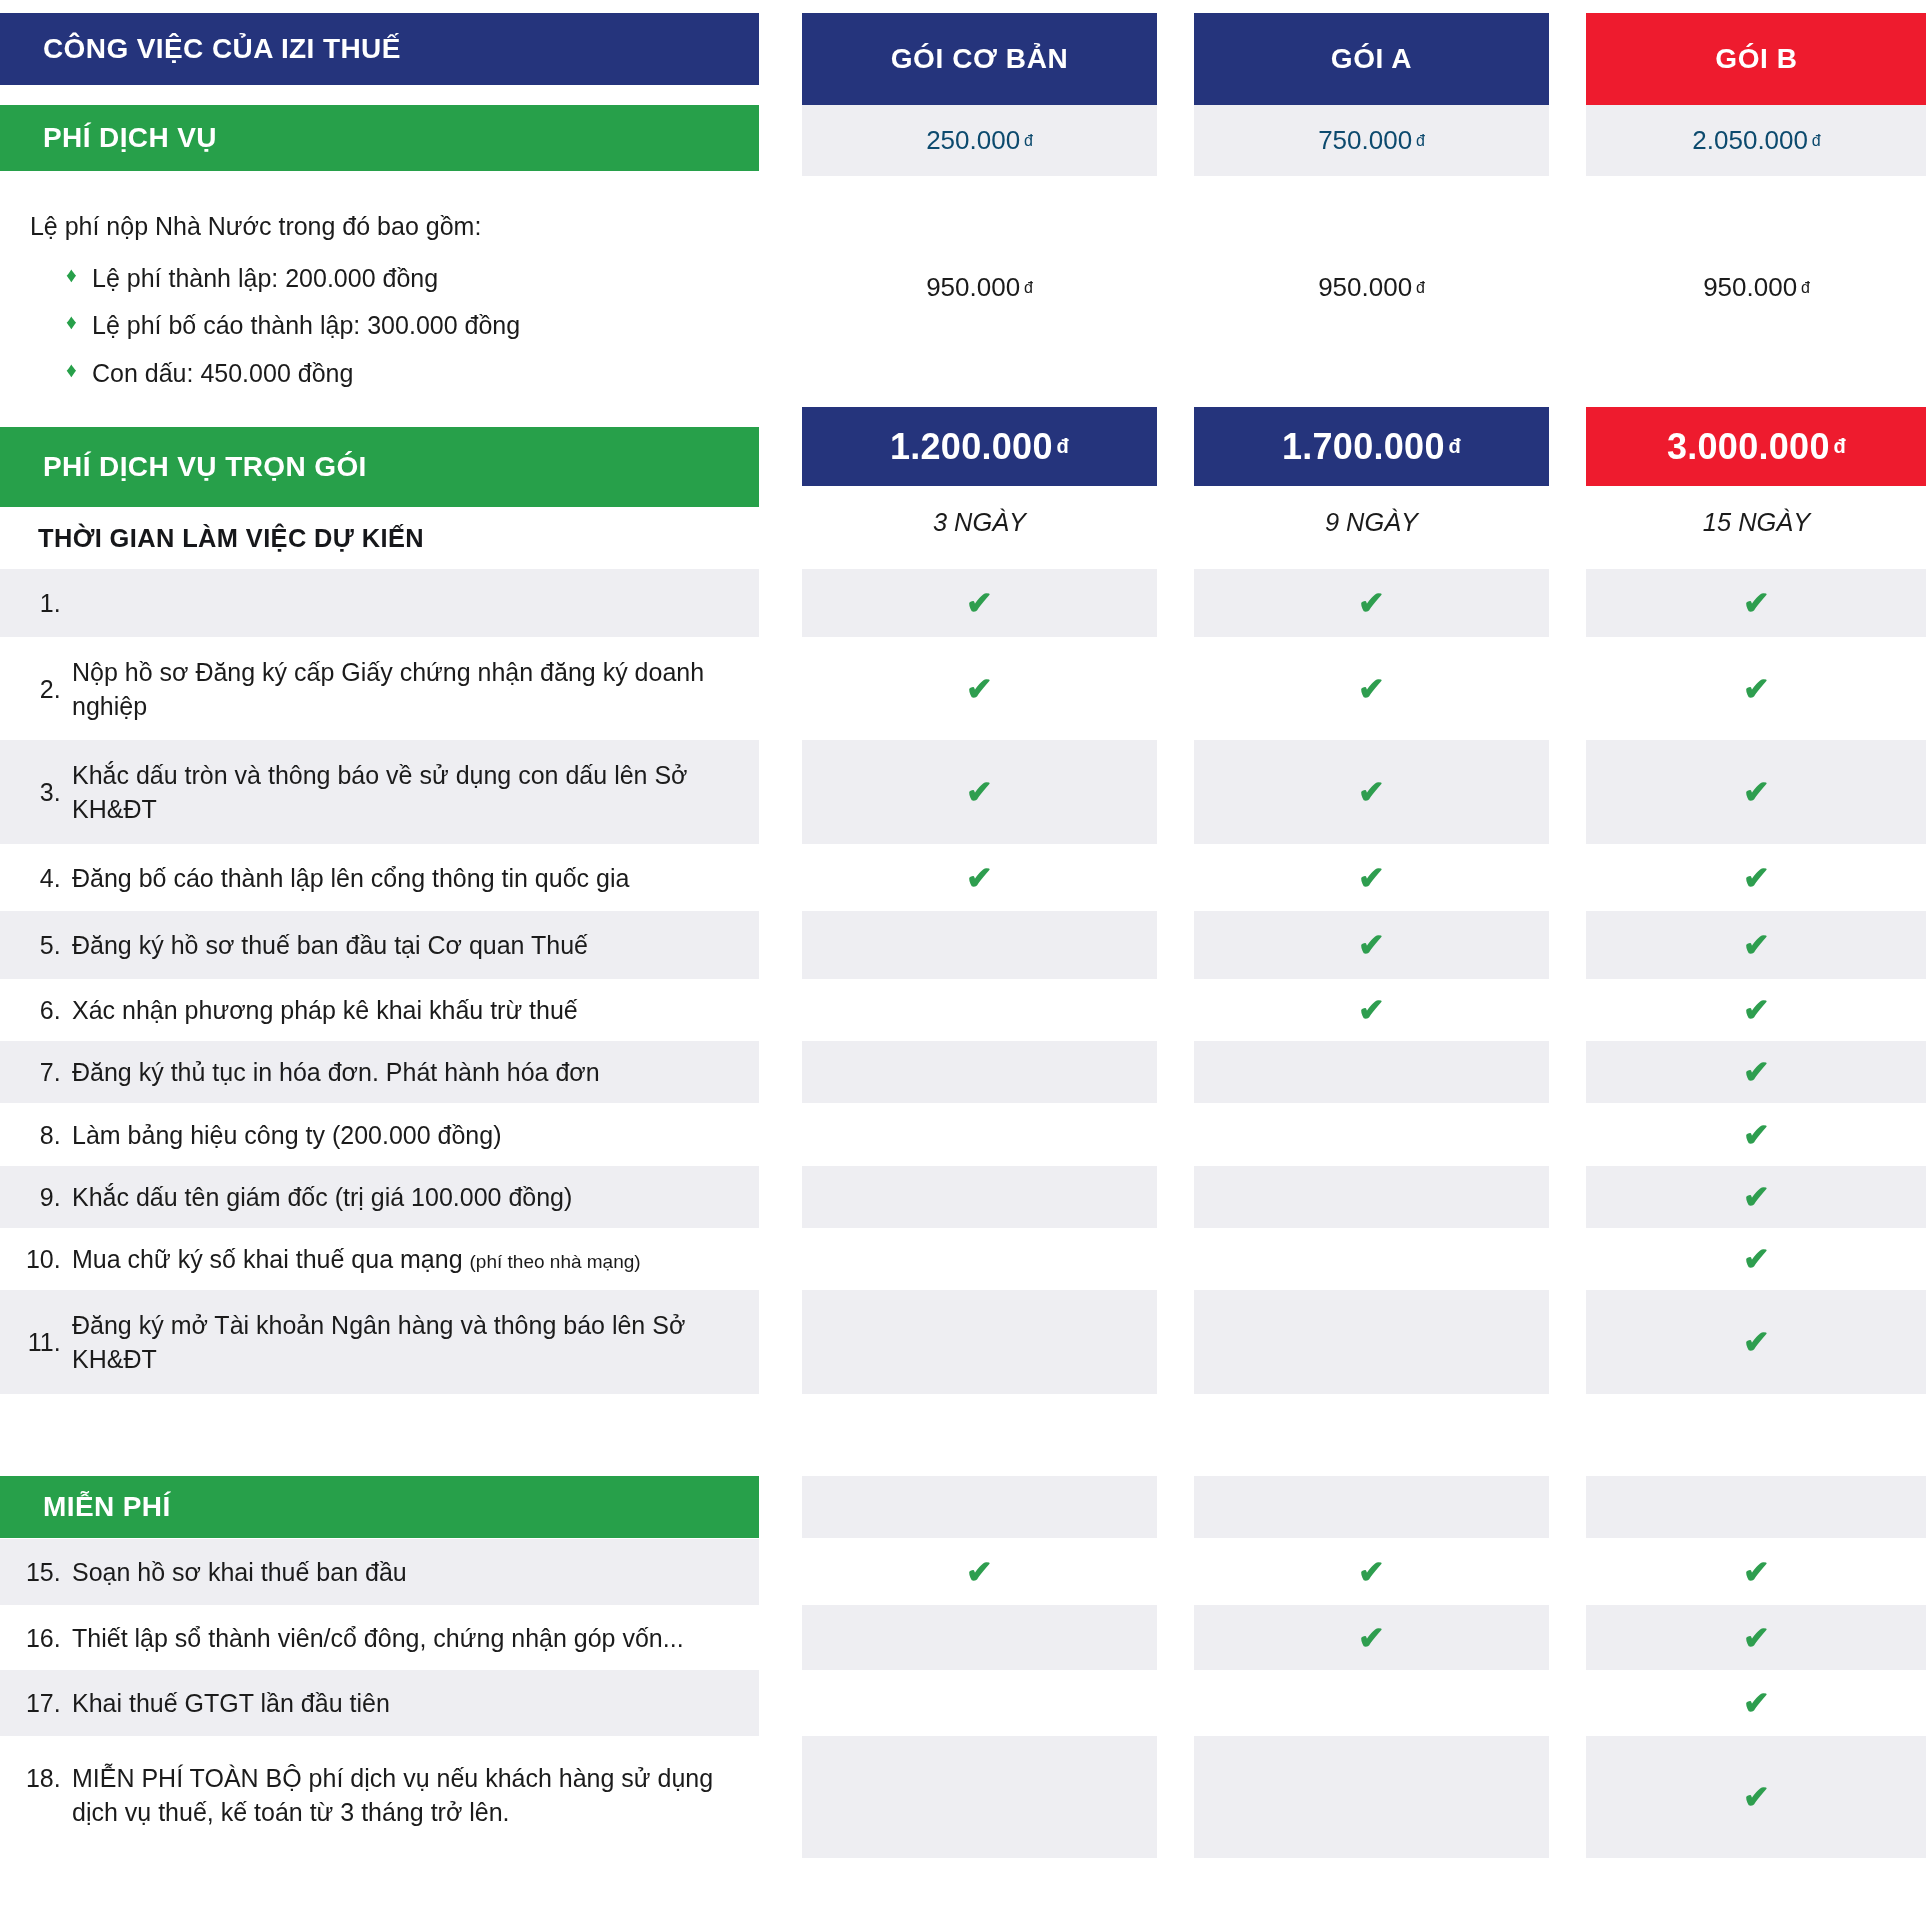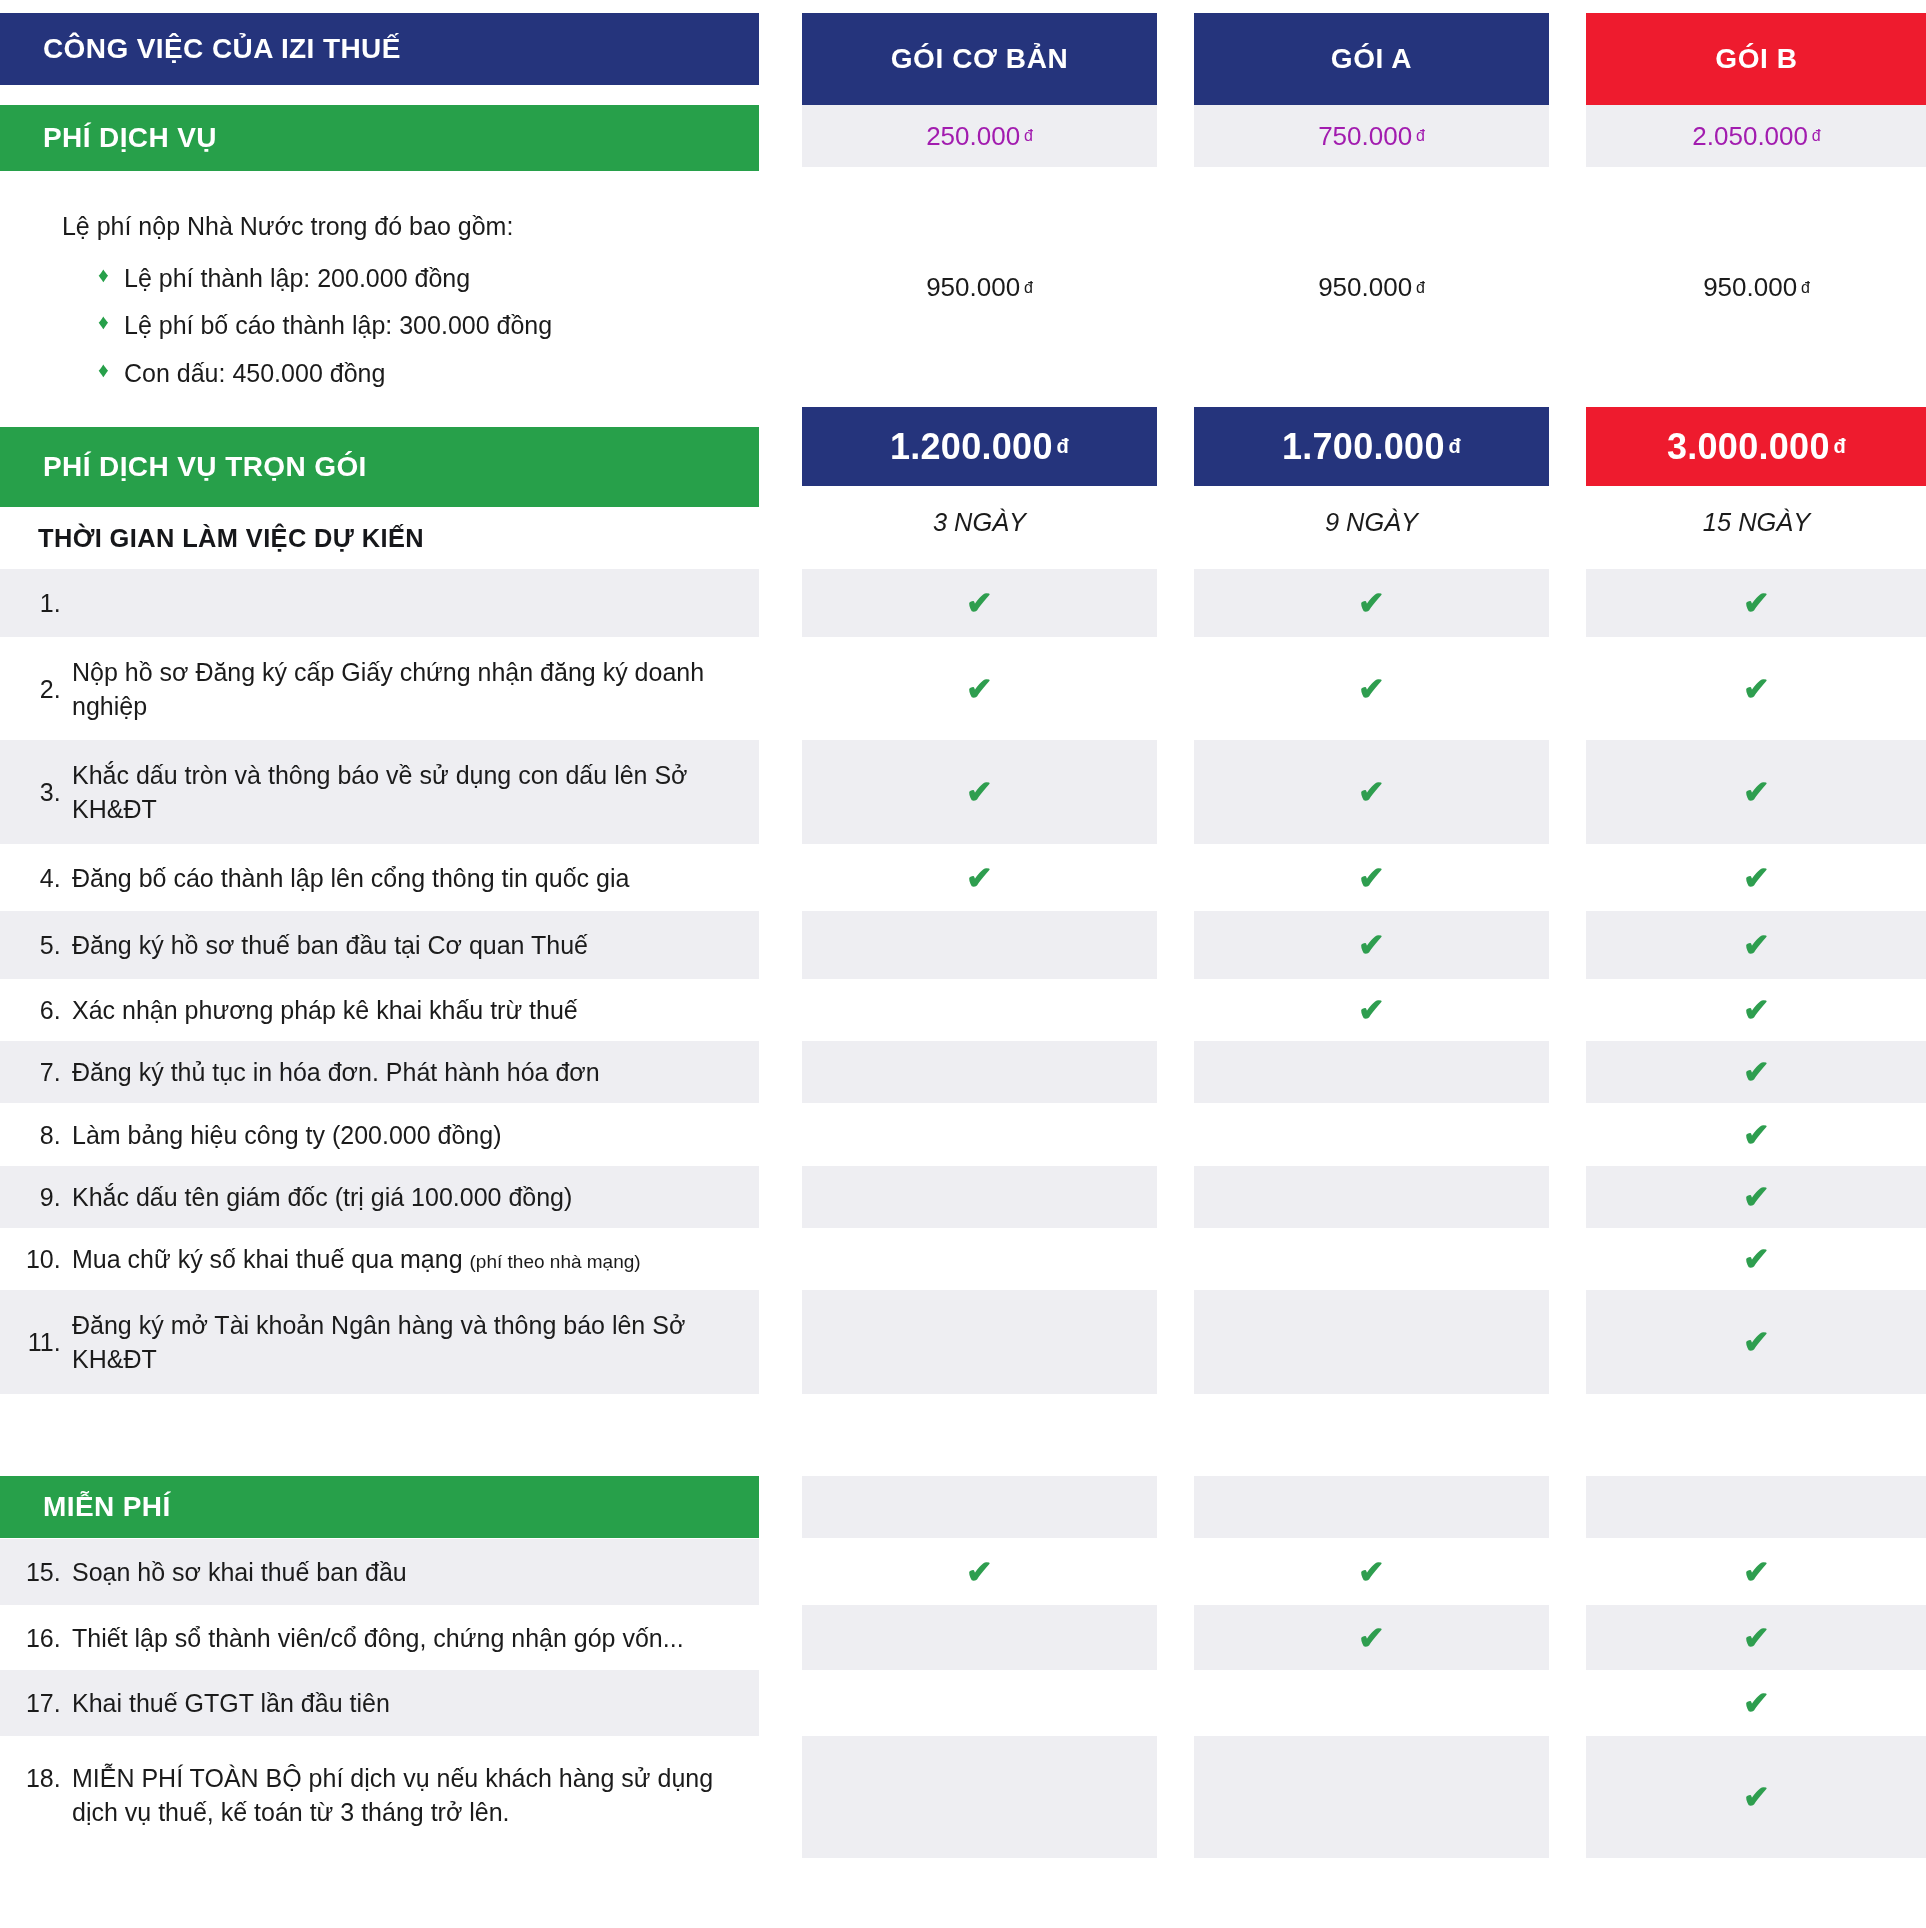--- a/index.html
+++ b/index.html
@@ -38,21 +38,20 @@
   .left-fee-bar   { top: 105px; height: 66px; font-size: 28px; }
   .left-pack-bar  { top: 427px; height: 80px; font-size: 28px; }
   .left-free-bar  { top: 1476px;height: 62px; font-size: 28px; }
 
   .left-fee-body {
     top: 171px; height: 256px;
     padding: 36px 28px 12px 28px;
     font-size: 25px;
     line-height: 1.52;
     color: #1b1b1b;
-    margin-left: 32px;
   }
   .left-fee-body .intro { margin: 0 0 9.4px 1.9px; }
   .left-fee-body ul { list-style: none; margin: 0; padding: 0 0 0 38px; }
   .left-fee-body li { position: relative; padding: 4.7px 0 4.7px 26px; }
   .left-fee-body li::before {
     content: "\2666";
     position: absolute; left: 0; top: 4.7px;
     color: #27a04a; font-size: 21px;
   }
 
@@ -86,24 +85,24 @@
   .pkg-head {
     position: absolute; top: 13px; height: 92px;
     display: flex; align-items: center; justify-content: center;
     color: #ffffff; font-weight: bold; font-size: 28px;
     letter-spacing: 0.6px;
   }
   .navy { background: #25347c; }
   .red  { background: #ee1b2e; }
 
   .pkg-fee {
-    position: absolute; top: 105px; height: 62px;
+    position: absolute; top: 105px; height: 71px;
     background: #eeeef2;
     display: flex; align-items: center; justify-content: center;
-    font-size: 26px; color: #a21caf;
+    font-size: 26px; color: #0c4a6e;
   }
   .pkg-state {
     position: absolute; top: 179px; height: 217px;
     background: #ffffff;
     display: flex; align-items: center; justify-content: center;
     font-size: 26px; color: #1b1b1b;
     border: 0.9px solid #ffffff;
   }
   .cur { font-size: 16px; vertical-align: super; margin-left: 3.8px; }
 

